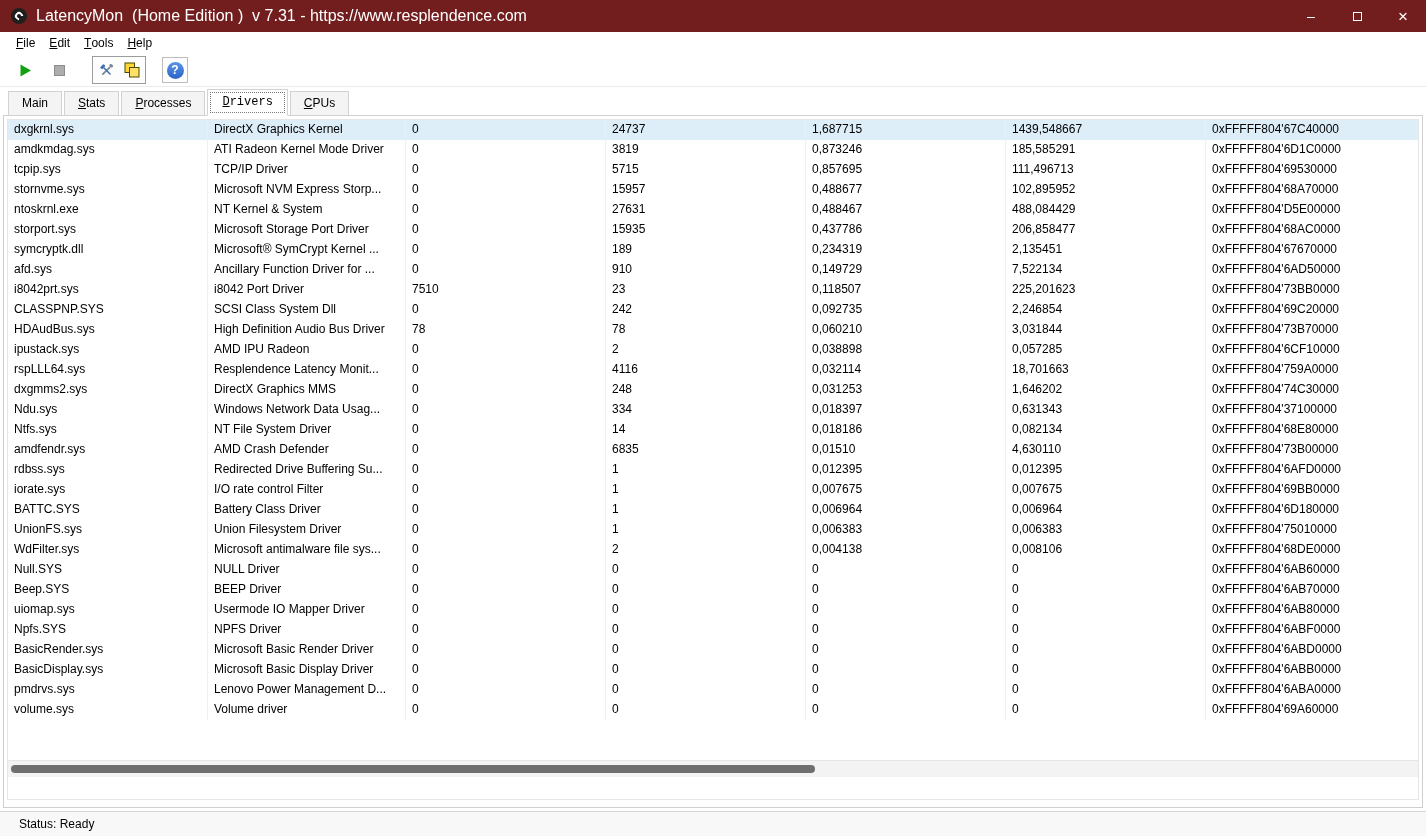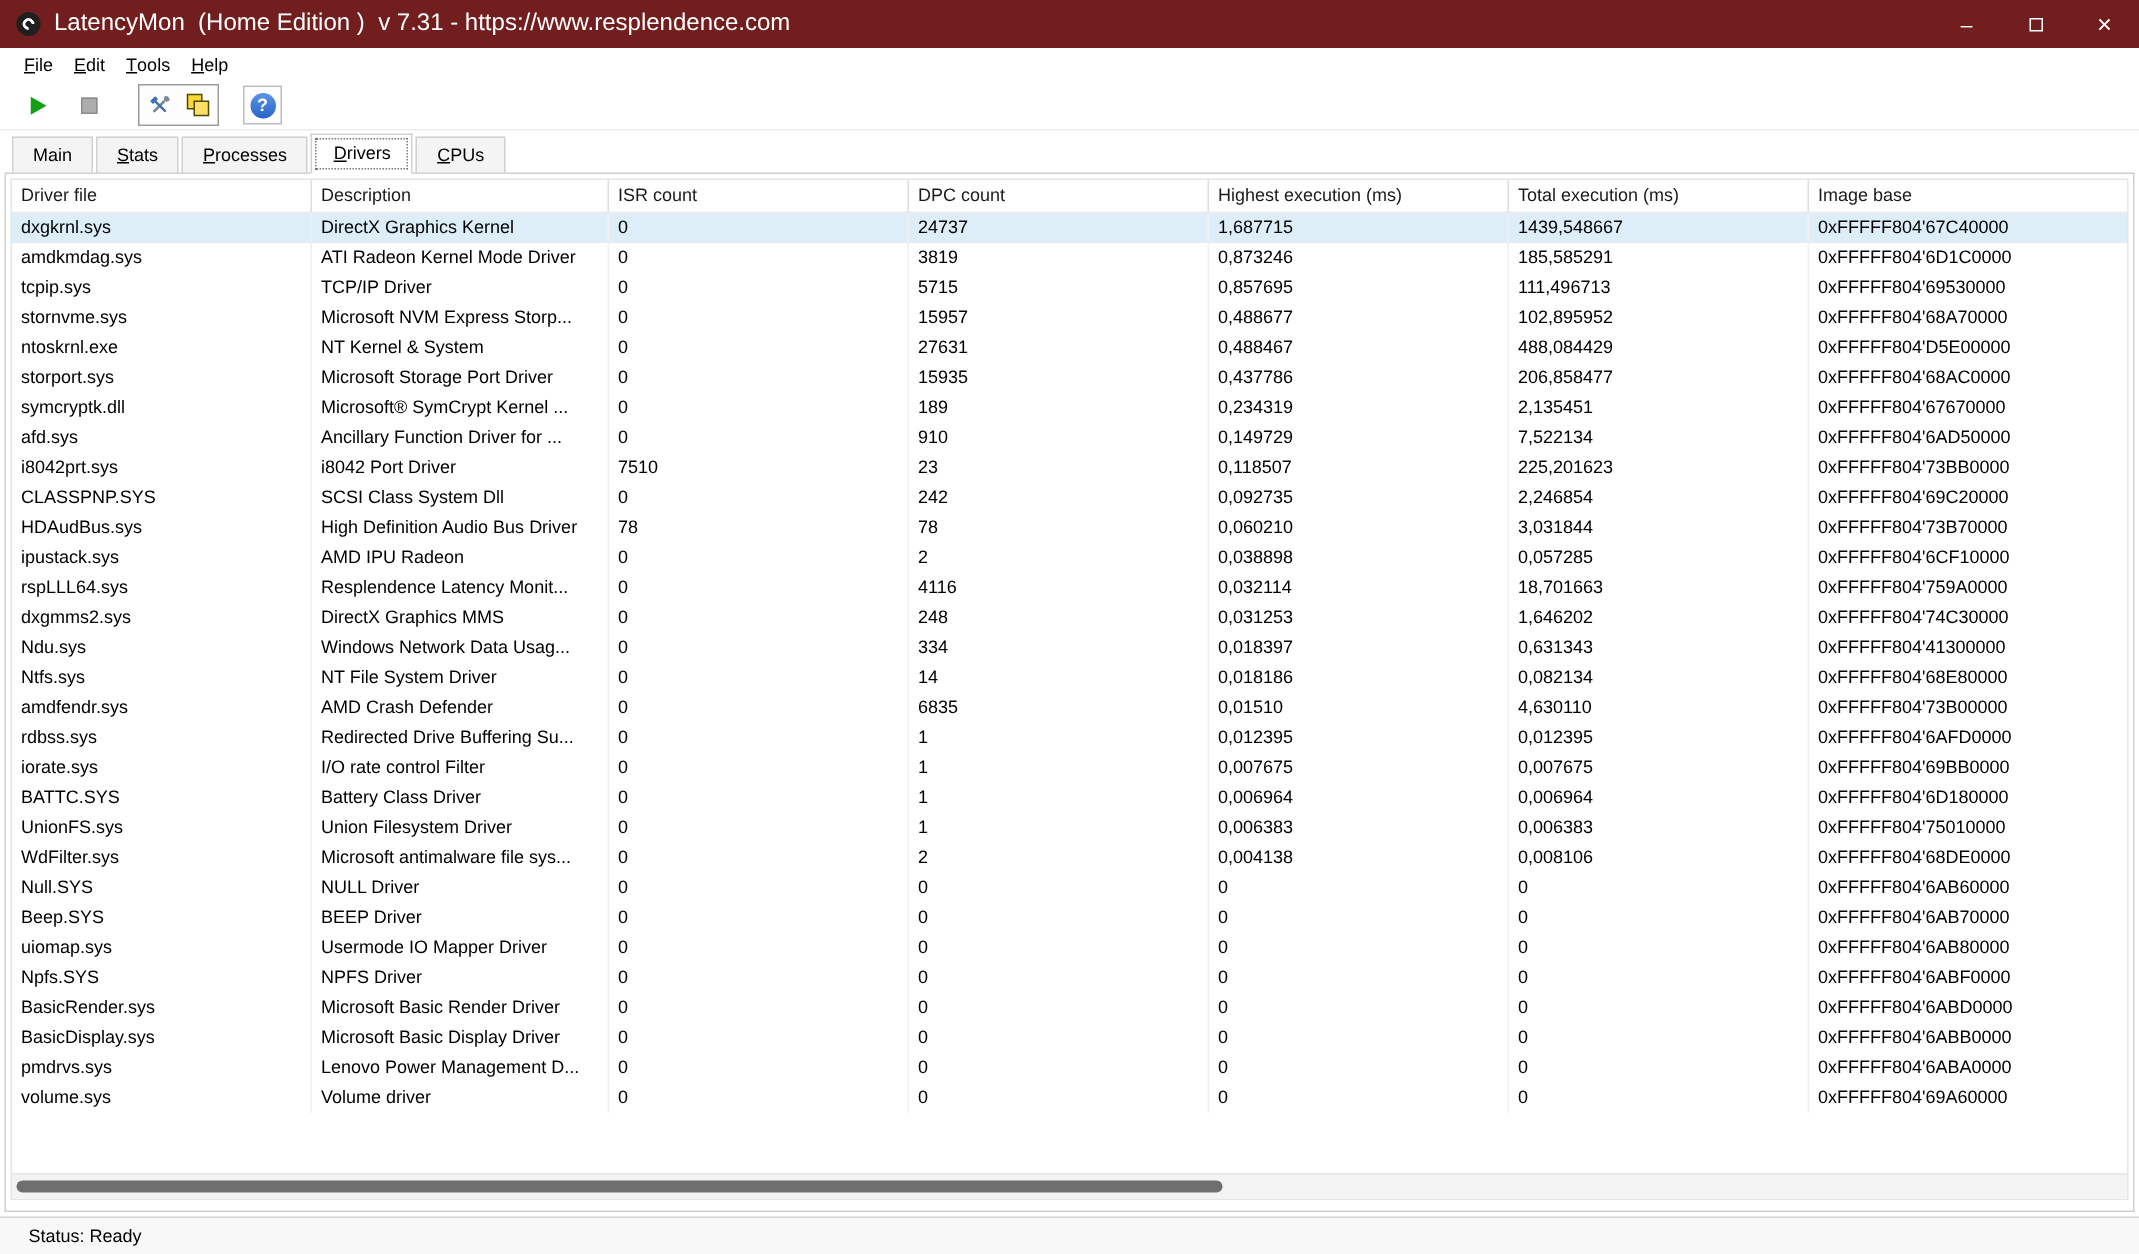--- a/index.html
+++ b/index.html
@@ -34,21 +34,21 @@
   .tb-group { display:flex; margin-left:12px; border:1px solid #9c9c9c; background:#fdfdfd; }
   .tb-help { margin-left:8px; border:1px solid #bdbdbd; background:#fdfdfd; }
   .help-circle { width:17px; height:17px; border-radius:50%; background:linear-gradient(#5b95e5,var(--help-blue,#2a63c8));
                  color:#fff; font-weight:bold; font-size:12px; display:flex; align-items:center; justify-content:center; }
 
   
   .tabs-wrap { flex:1; min-height:0; display:flex; flex-direction:column; margin:2px 3px 3px 3px; }
   .tabstrip { display:flex; align-items:flex-end; padding-left:5px; border-bottom:1px solid #cfcfcf; flex:none; }
   .tab { position:relative; font-size:12px; padding:4px 13px 5px; background:#f4f4f4; border:1px solid #d2d2d2;
          margin-right:2px; margin-bottom:-1px; cursor:default; }
-  .tab.active { background:#fff; border-bottom-color:#fff; padding:5px 14px 6px; z-index:2; }
+  .tab.active { background:#fff; border-bottom-color:#fff; padding:5px 14px 6px; z-index:2;font-family:Liberation Mono, monospace; }
   .tab.active::after { content:""; position:absolute; inset:2px; border:1px dotted #7a7a7a; pointer-events:none; }
 
   .tabpage { flex:1; min-height:0; border:1px solid #cfcfcf; border-top:none; padding:3px; background:#fff; }
 
   
   .listview { height:681px; display:flex; flex-direction:column; border:1px solid #e6e6e6; background:#fff; overflow:hidden; }
   .lv-header { display:flex; height:22px; flex:none; background:#fff; border-bottom:1px solid #ececec; }
   .lv-hcell { height:22px; line-height:21px; font-size:12px; color:#1a1a1a; padding-left:6px;
               border-right:1px solid #dedede; white-space:nowrap; overflow:hidden; }
   .lv-body { height:640px; flex:none; overflow:hidden; }
@@ -139,29 +139,20 @@
   <div class="tabs-wrap">
     <div class="tabstrip">
       <div class="tab">Main</div>
       <div class="tab u-first"><u>S</u>tats</div>
       <div class="tab u-first"><u>P</u>rocesses</div>
       <div class="tab active u-first"><u>D</u>rivers</div>
       <div class="tab u-first"><u>C</u>PUs</div>
     </div>
     <div class="tabpage">
       <div class="listview">
-        <div class="lv-header">
-            <div class="lv-hcell col0">Driver file</div>
-            <div class="lv-hcell col1">Description</div>
-            <div class="lv-hcell col2">ISR count</div>
-            <div class="lv-hcell col3">DPC count</div>
-            <div class="lv-hcell col4">Highest execution (ms)</div>
-            <div class="lv-hcell col5">Total execution (ms)</div>
-            <div class="lv-hcell col6">Image base</div>
-          </div>
         <div class="lv-body">
             <div class="tr selected">
               <div class="td col0">dxgkrnl.sys</div>
               <div class="td col1">DirectX Graphics Kernel</div>
               <div class="td col2">0</div>
               <div class="td col3">24737</div>
               <div class="td col4">1,687715</div>
               <div class="td col5">1439,548667</div>
               <div class="td col6">0xFFFFF804'67C40000</div>
             </div>
@@ -282,21 +273,21 @@
               <div class="td col5">1,646202</div>
               <div class="td col6">0xFFFFF804'74C30000</div>
             </div>
             <div class="tr">
               <div class="td col0">Ndu.sys</div>
               <div class="td col1">Windows Network Data Usag...</div>
               <div class="td col2">0</div>
               <div class="td col3">334</div>
               <div class="td col4">0,018397</div>
               <div class="td col5">0,631343</div>
-              <div class="td col6">0xFFFFF804'41300000</div>
+              <div class="td col6">0xFFFFF804'37100000</div>
             </div>
             <div class="tr">
               <div class="td col0">Ntfs.sys</div>
               <div class="td col1">NT File System Driver</div>
               <div class="td col2">0</div>
               <div class="td col3">14</div>
               <div class="td col4">0,018186</div>
               <div class="td col5">0,082134</div>
               <div class="td col6">0xFFFFF804'68E80000</div>
             </div>

